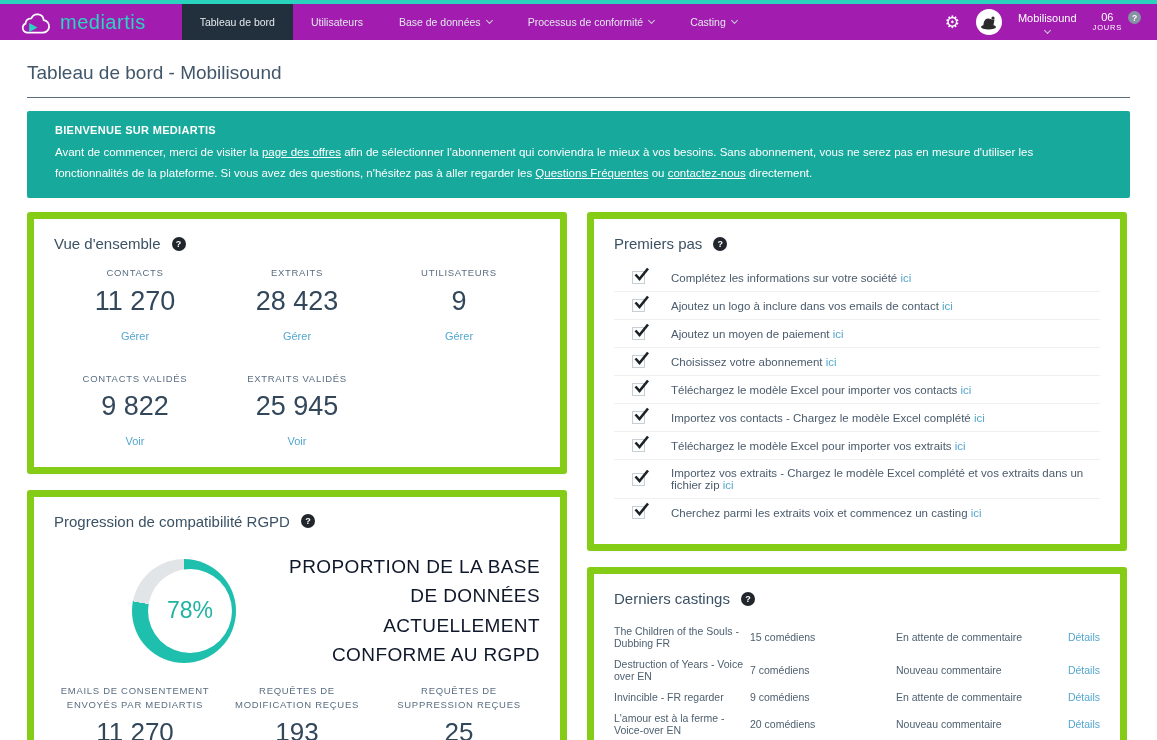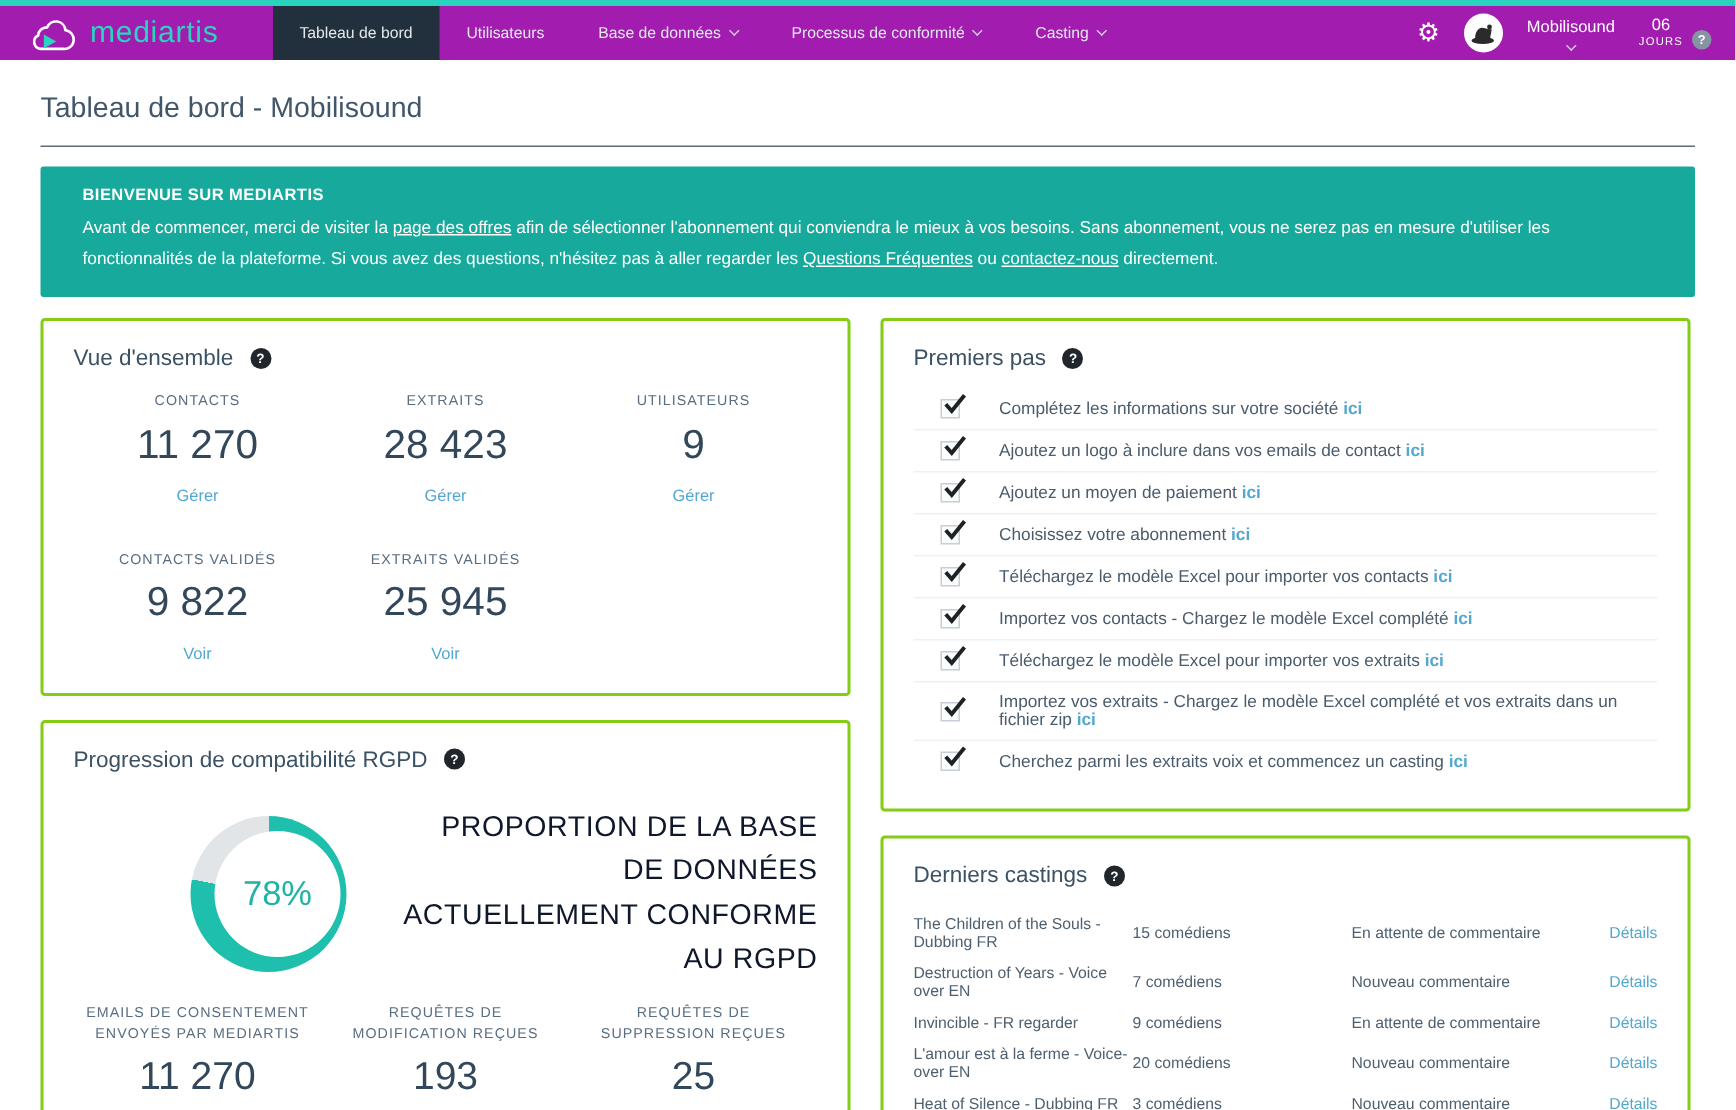--- a/index.html
+++ b/index.html
@@ -24,62 +24,62 @@
   }
   .nav-item.active { background: #22303d; }
   .chev { width: 5px; height: 5px; border-right: 1.2px solid #c8d0d7; border-bottom: 1.2px solid #c8d0d7; transform: rotate(45deg); margin-top: -3px; }
   .nav-right { margin-left: auto; display: flex; align-items: center; gap: 16px; }
   .gear { color: #ffffff; font-size: 17px; font-family: "DejaVu Sans", sans-serif; cursor: pointer; line-height: 1; }
   .avatar {
     width: 26px; height: 26px; border-radius: 50%; background: #ffffff;
     display: flex; align-items: center; justify-content: center; cursor: pointer; overflow: hidden;
   }
   .account { display: flex; align-items: center; gap: 7px; color: #ffffff; font-size: 11px; cursor: pointer; flex-direction: column; }
-  .trial { display: flex; align-items: flex-end; gap: 6px; }
+  .trial { display: flex; align-items: flex-start; gap: 6px; }
   .trial-text { text-align: center; color: #ffffff; line-height: 1.15; }
   .trial-num { font-size: 11px; }
   .trial-unit { font-size: 7.5px; letter-spacing: 0.8px; }
   .help-bubble {
     width: 13px; height: 13px; border-radius: 50%; background: #8593a2; color: #fff;
     font-size: 8.5px; font-weight: bold; display: inline-flex; align-items: center; justify-content: center; cursor: pointer;
   }
 
   
   .content { padding: 16px 27px 0 27px; }
   .page-title { font-size: 19px; font-weight: 400; color: #42566a; margin: 6px 0 13px 0; }
   .title-rule { border: none; border-top: 1px solid #5d6c7a; margin: 0 0 13px 0; }
 
   .banner { background: #17a99b; border-radius: 2px; color: #ffffff; padding: 13px 28px 15px 28px; margin-bottom: 14px; }
   .banner-title { font-size: 11px; font-weight: bold; letter-spacing: 0.3px; margin-bottom: 6px; }
   .banner-text { font-size: 11.5px; line-height: 1.8; font-weight: 300; }
   .banner-text a { color: #ffffff; text-decoration: underline; }
 
   .grid { display: flex; gap: 20px; }
   .col { width: 540px; display: flex; flex-direction: column; gap: 16px; }
-  .card { background: #fff; border: 2px solid #84cc16; border-radius: 3px; padding: 16px 20px 18px 20px; box-shadow: 0 1px 2px rgba(30,50,70,0.04); }
+  .card { background: #fff; border: 7px solid #84cc16; border-radius: 3px; padding: 16px 20px 18px 20px; box-shadow: 0 1px 2px rgba(30,50,70,0.04); }
   .card-title { font-size: 15px; color: #3b5164; display: flex; align-items: center; gap: 11px; font-weight: 400; }
   .qmark {
     width: 14px; height: 14px; border-radius: 50%; background: #20262c; color: #fff;
     font-size: 9px; font-weight: bold; display: inline-flex; align-items: center; justify-content: center; cursor: pointer; flex: none;
   }
 
   
   .stats-grid { display: grid; grid-template-columns: 1fr 1fr 1fr; row-gap: 28px; margin-top: 14px; text-align: center; }
   .stat-label { font-size: 9.5px; color: #5a6e82; letter-spacing: 0.7px; margin-bottom: 5px; line-height: 1.5; white-space: pre-line; }
   .stat-value { font-size: 27px; color: #33475b; margin-bottom: 9px; }
   .stat-link { font-size: 11px; color: #54a7cf; text-decoration: none; }
 
   
   .steps { margin-top: 12px; }
   .step { display: flex; align-items: center; gap: 26px; padding: 7px 0 7px 18px; border-bottom: 1px solid #eef1f3; }
   .step:last-child { border-bottom: none; }
   .cb { position: relative; width: 13px; height: 13px; border: 1px solid #c7ced5; background: #fcfdfd; flex: none; }
   .cb svg { position: absolute; top: -5px; left: 0px; }
   .step-text { font-size: 11.5px; color: #4a5b6c; }
-  .step-text a { color: #54a7cf; text-decoration: none; font-weight: bold; }
+  .step-text a { color: #54a7cf; text-decoration: none; }
 
   
   .rgpd-body { display: flex; align-items: center; gap: 34px; margin: 22px 0 6px 78px; }
   .donut { width: 104px; height: 104px; border-radius: 50%; position: relative; flex: none; }
   .donut-hole {
     position: absolute; top: 10px; left: 16px; width: 84px; height: 84px; border-radius: 50%;
     background: #fff; display: flex; align-items: center; justify-content: center;
   }
   .donut-pct { color: #1fb3a3; font-size: 23px; }
   .rgpd-desc { font-size: 19px; color: #0f172a; letter-spacing: 0.4px; line-height: 1.55; width: 310px; text-align: right; }

